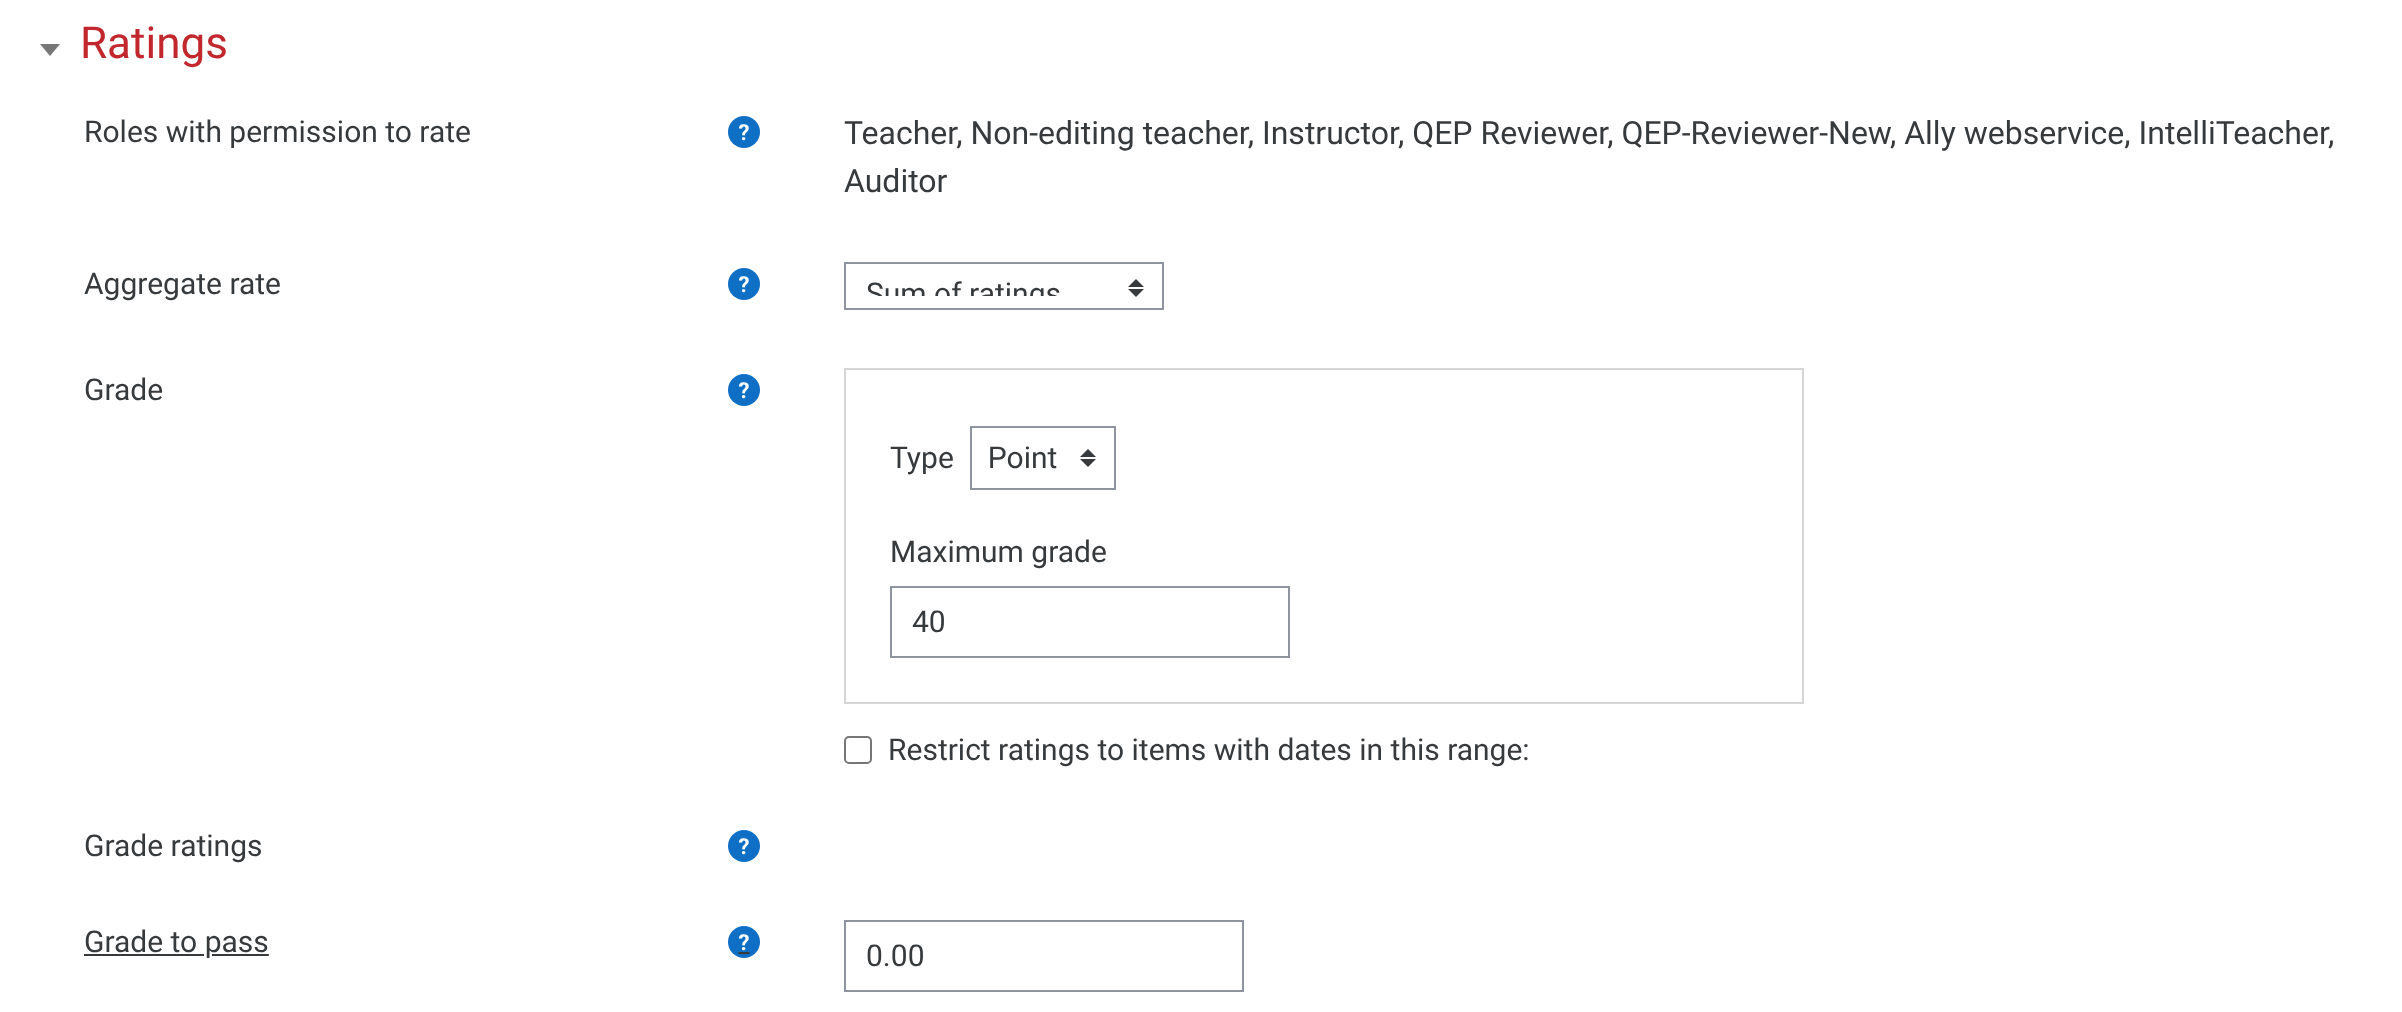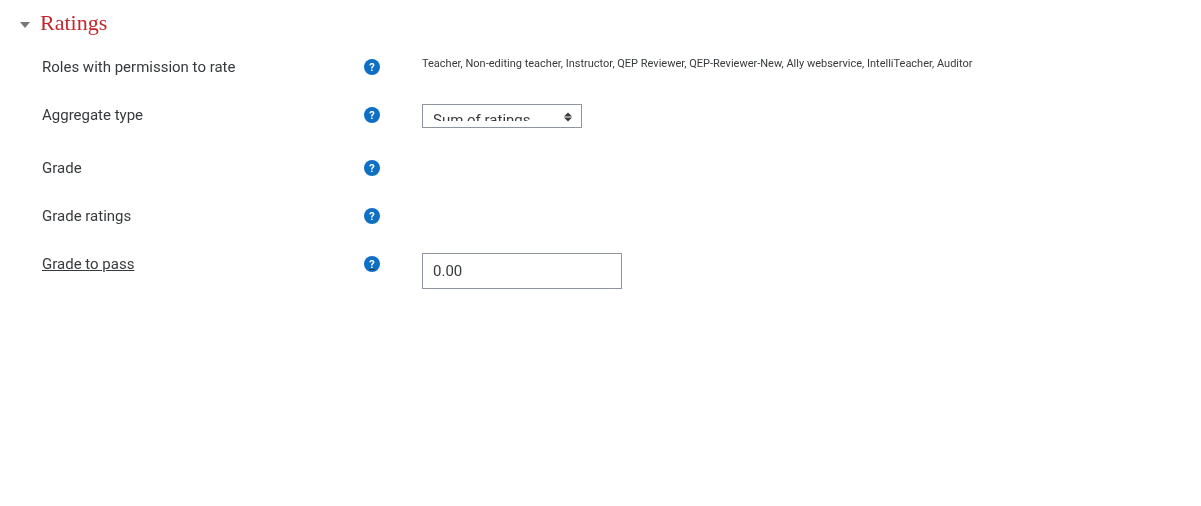--- a/index.html
+++ b/index.html
@@ -25,21 +25,20 @@
       border-left: 5px solid transparent;
       border-right: 5px solid transparent;
       border-top: 6px solid #777;
       margin-right: 10px;
       margin-top: 4px;
     }
     .section-title {
       color: #c1272d;
       font-size: 22px;
       font-weight: 400;
-      font-family: Liberation Serif, serif;
     }
     .form-row {
       display: flex;
       align-items: flex-start;
       margin-bottom: 28px;
     }
     .form-row.tight {
       margin-bottom: 18px;
       text-decoration: underline;
     }
@@ -70,21 +69,21 @@
       cursor: pointer;
       margin-right: 10px;
       flex-shrink: 0;
     }
     .value-col {
       flex: 1;
       padding-left: 32px;
     }
     .static-text {
       color: #373a3c;
-      font-size: 11px;
+      font-size: 16px;
       line-height: 1.5;
     }
     .select-wrap {
       position: relative;
       display: inline-block;
     }
     select.form-select {
       appearance: none;
       -webkit-appearance: none;
       -moz-appearance: none;
@@ -189,38 +188,57 @@
     <span class="label-text">Roles with permission to rate</span>
     <span class="help-icon">?</span>
   </div>
   <div class="value-col">
     <div class="static-text">Teacher, Non-editing teacher, Instructor, QEP Reviewer, QEP-Reviewer-New, Ally webservice, IntelliTeacher, Auditor</div>
   </div>
 </div>
 
 <div class="form-row">
   <div class="label-col">
-    <span class="label-text">Aggregate type</span>
+    <span class="label-text">Aggregate rate</span>
     <span class="help-icon">?</span>
   </div>
   <div class="value-col">
     <div class="select-wrap">
       <select class="form-select wide-1">
         <option>Sum of ratings</option>
       </select>
       <span class="select-arrows"></span>
     </div>
   </div>
 </div>
 
 <div class="form-row">
   <div class="label-col">
     <span class="label-text">Grade</span>
     <span class="help-icon">?</span>
   </div>
+  <div class="value-col">
+    <div class="scale-box">
+      <div class="scale-inner-row">
+        <span class="scale-inner-label">Type</span>
+        <div class="select-wrap">
+          <select class="form-select wide-2">
+            <option>Point</option>
+          </select>
+          <span class="select-arrows"></span>
+        </div>
+      </div>
+      <span class="scale-sub-label">Maximum grade</span>
+      <input type="text" class="text-input" value="40" style="">
+    </div>
+    <div class="checkbox-row">
+      <input type="checkbox" style="">
+      <span class="checkbox-label">Restrict ratings to items with dates in this range:</span>
+    </div>
+  </div>
 </div>
 
 <div class="form-row" style="margin-top: 14px;">
   <div class="label-col">
     <span class="label-text">Grade ratings</span>
     <span class="help-icon">?</span>
   </div>
 </div>
 
 <div class="form-row tight">

